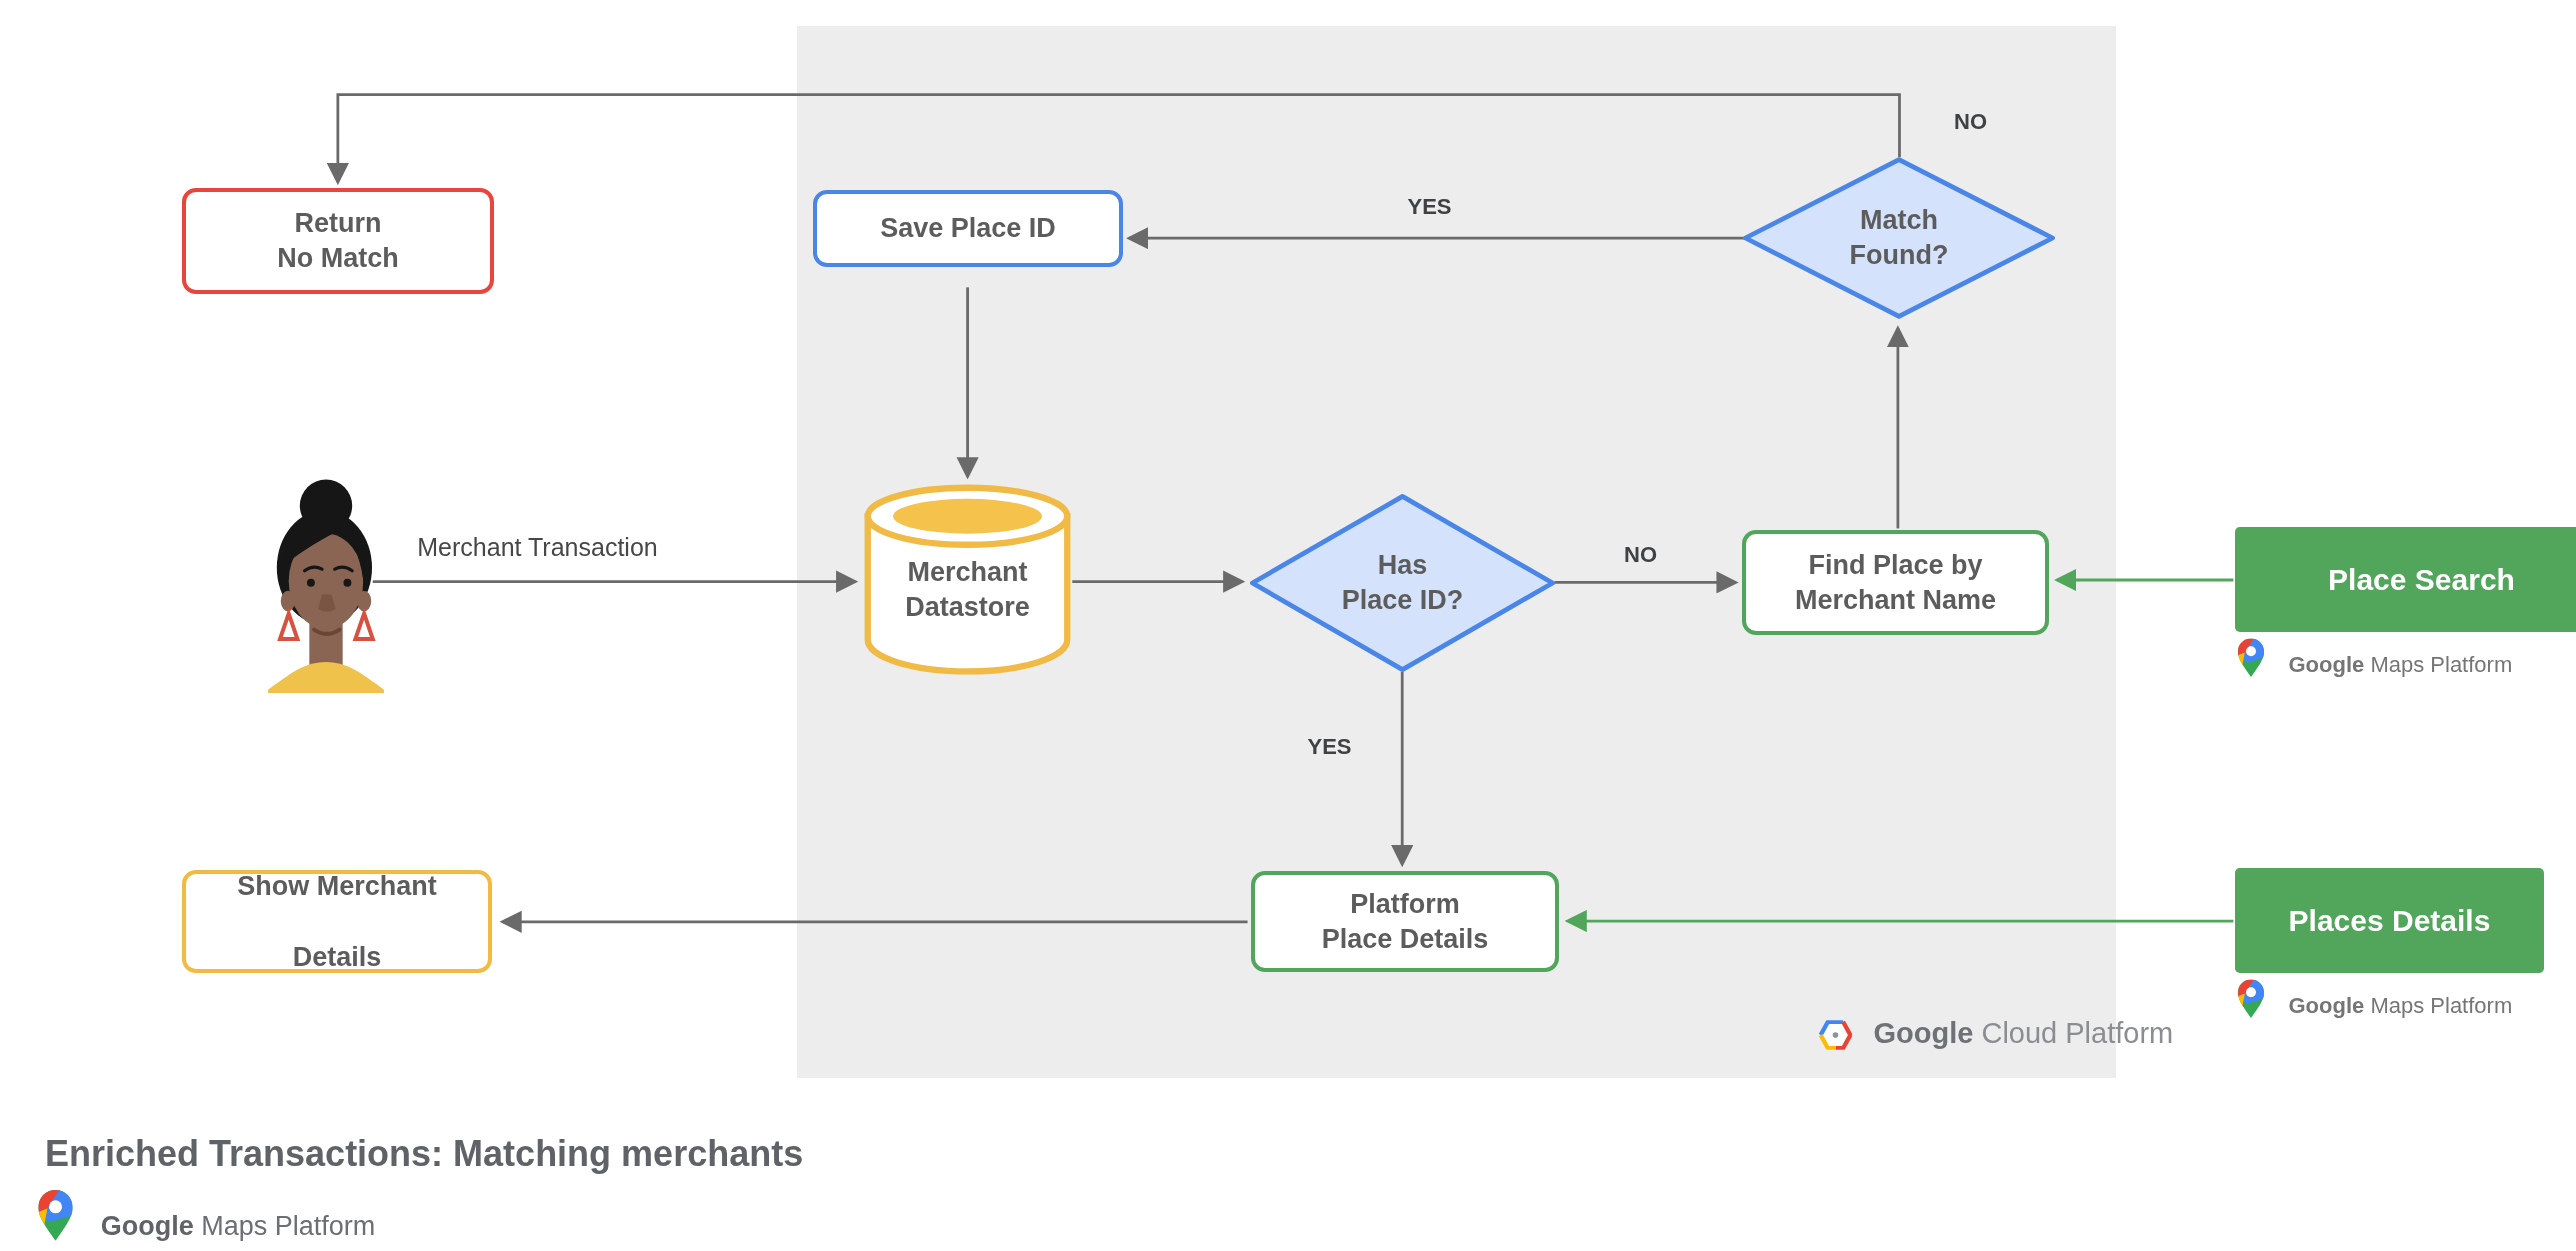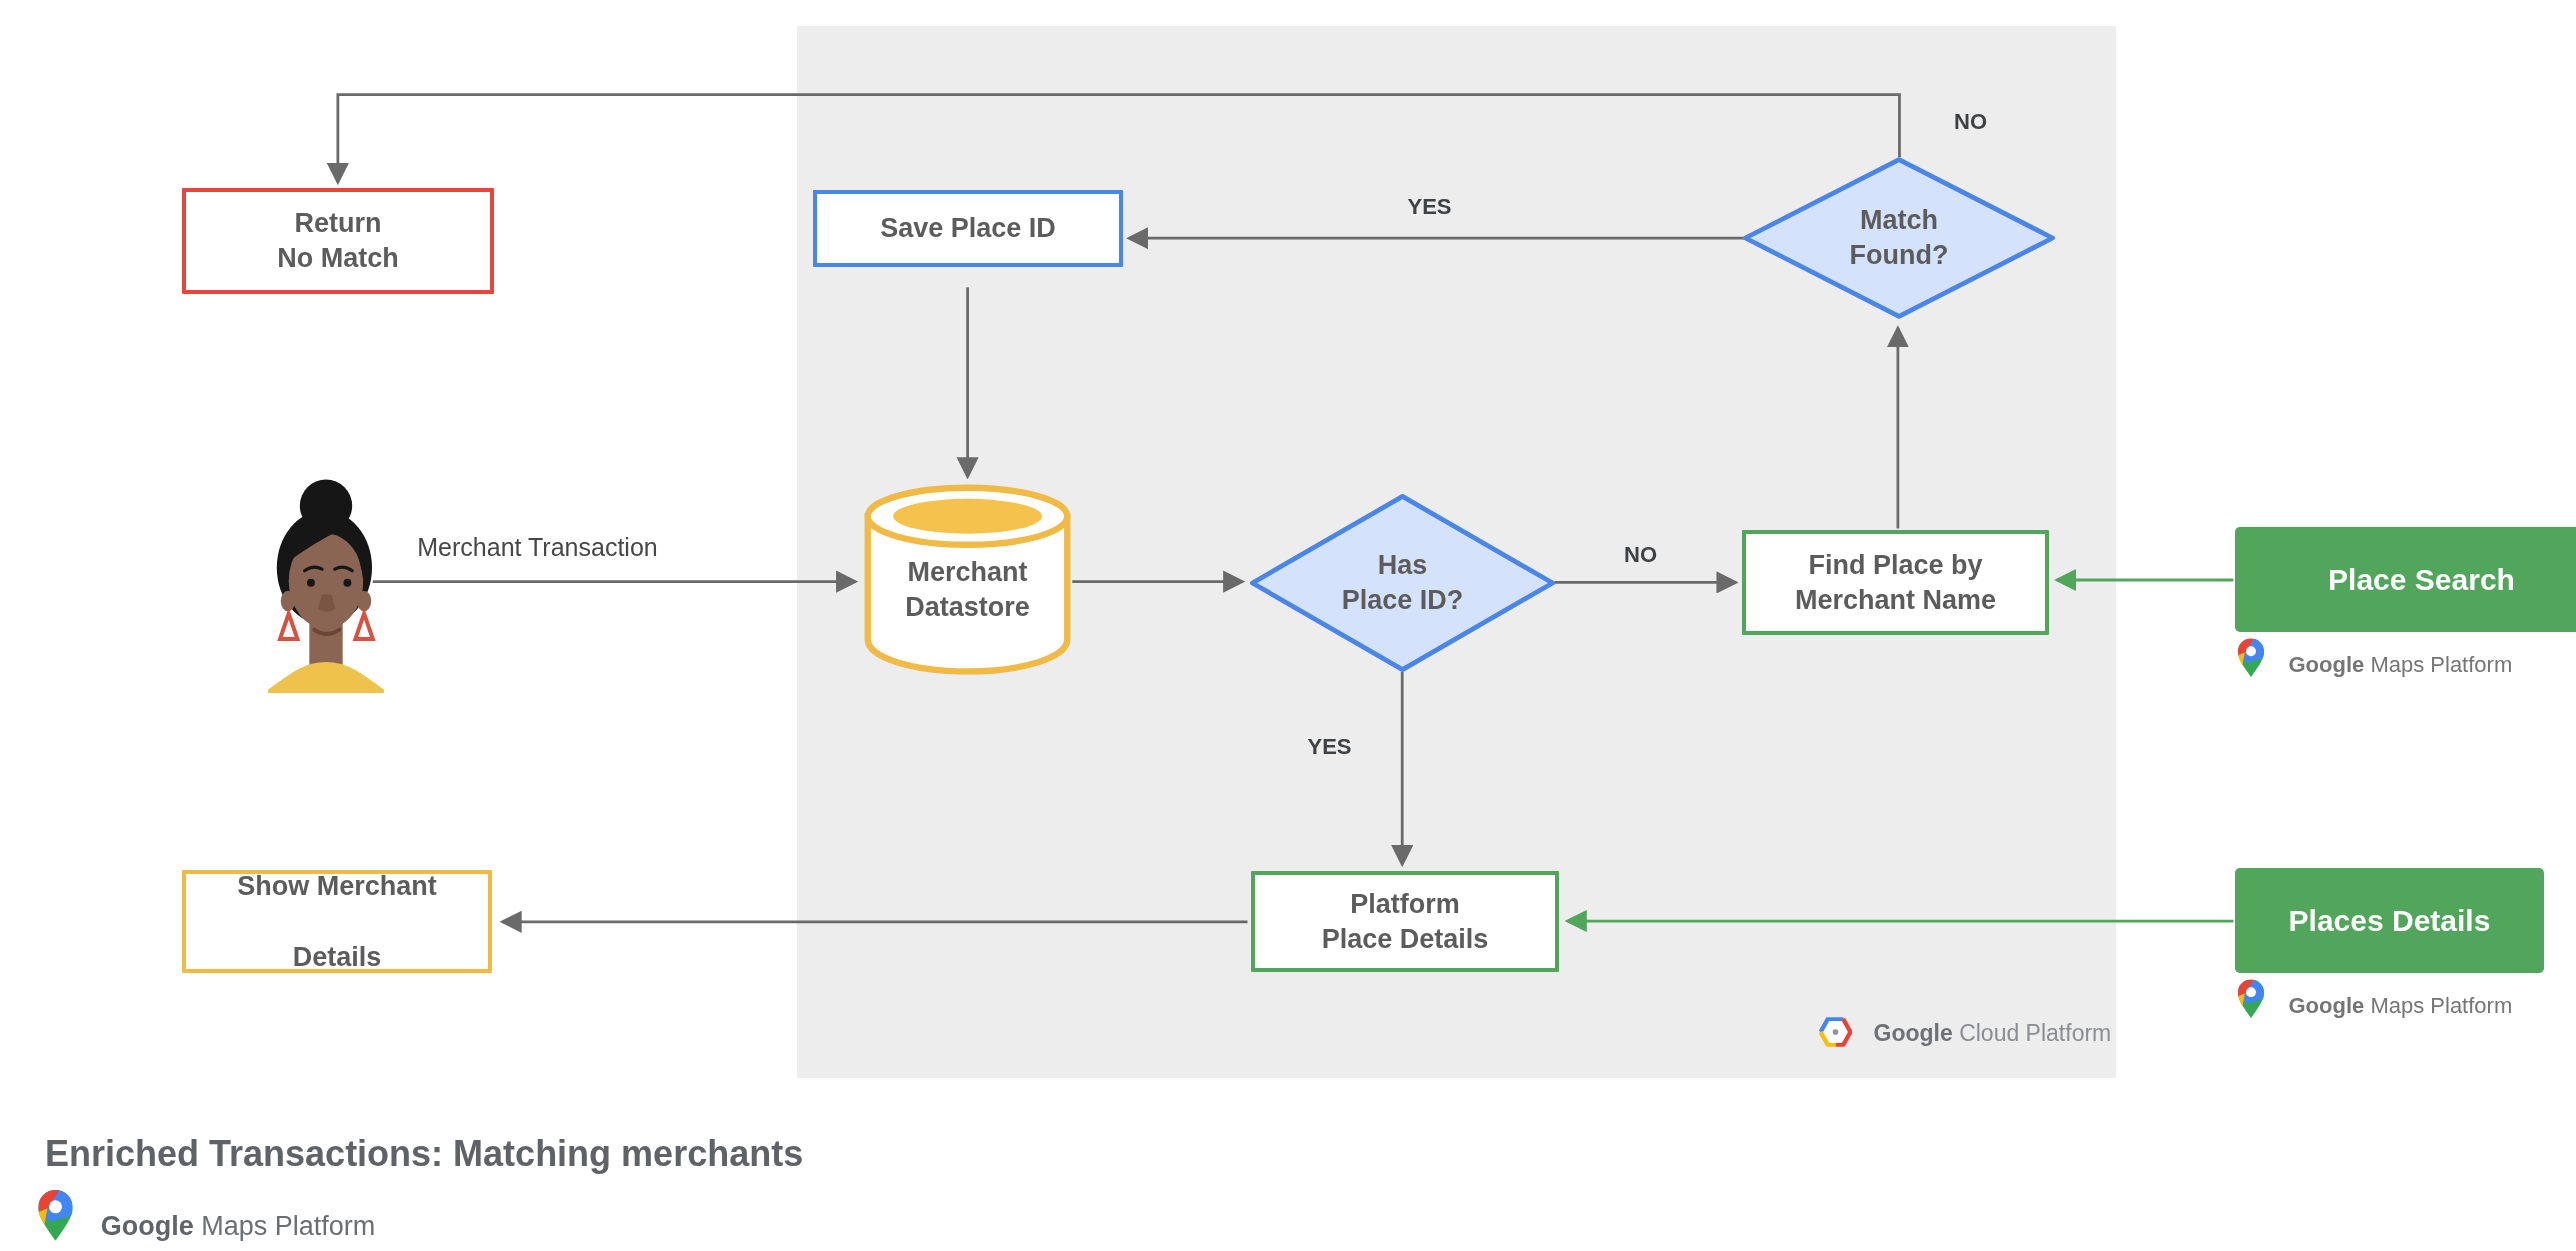--- a/index.html
+++ b/index.html
@@ -13,39 +13,39 @@
   }
   html,body{margin:0;padding:0;background:#fff;}
   .stage{position:relative;width:2576px;height:1252px;background:#fff;
          font-family:"Liberation Sans",sans-serif;overflow:hidden;}
   .panel{position:absolute;left:797px;top:26px;width:1319px;height:1052px;
          background:var(--panel);z-index:0;}
   .connectors{position:absolute;left:0;top:0;width:2576px;height:1252px;z-index:1;}
   .node{position:absolute;z-index:2;background:#fff;box-sizing:border-box;
         display:flex;flex-direction:column;align-items:center;justify-content:center;
         text-align:center;font-weight:bold;font-size:27px;line-height:35px;
-        color:var(--node-text);border-radius:1px;}
+        color:var(--node-text);border-radius:14px;}
   .b-red{border:4.8px solid var(--red);}
   .b-blue{border:4.8px solid var(--blue);}
   .b-green{border:4.8px solid var(--green);}
   .b-yellow{border:4.8px solid var(--yellow);gap:36px;}
   .api-box{position:absolute;z-index:2;background:var(--green);color:#fff;
            border-radius:4.8px;display:flex;align-items:center;justify-content:center;
            font-weight:bold;font-size:30px;}
   .shape{position:absolute;z-index:2;}
   .shape-label{position:absolute;z-index:3;text-align:center;font-weight:bold;
                font-size:27px;line-height:35px;color:var(--node-text);}
   .edge-label{position:absolute;z-index:3;width:87px;text-align:center;
               font-weight:bold;font-size:22px;color:var(--label-text);}
   .flow-label{position:absolute;z-index:3;text-align:center;font-weight:normal;
               font-size:25px;color:#474747;}
   .logo-row{position:absolute;z-index:3;display:flex;align-items:flex-end;gap:12px;}
   .gmp-small-text{font-size:22px;color:var(--gmp-text);margin-left:9.5px;white-space:nowrap;}
   .gmp-small-text .g{font-weight:600;}
-  .gcp-text{font-size:23px;margin-left:9.5px;white-space:nowrap;}
+  .gcp-text{font-size:29px;margin-left:9.5px;white-space:nowrap;}
   .gcp-text .g{color:var(--gcp-text);font-weight:600;}
   .gcp-text .r{color:var(--gcp-text-light);font-weight:400;}
   .title{position:absolute;left:16px;top:1133px;z-index:3;font-size:36px;
          font-weight:bold;color:var(--title-text);white-space:nowrap;margin-left:29px;}
   .gmp-big-text{font-size:27px;color:var(--title-text);margin-left:12.7px;white-space:nowrap;}
   .gmp-big-text .g{font-weight:600;color:#606469;}
   .gmp-big-text .r{font-weight:400;color:#6B6F73;}
 </style>
 </head>
 <body>

